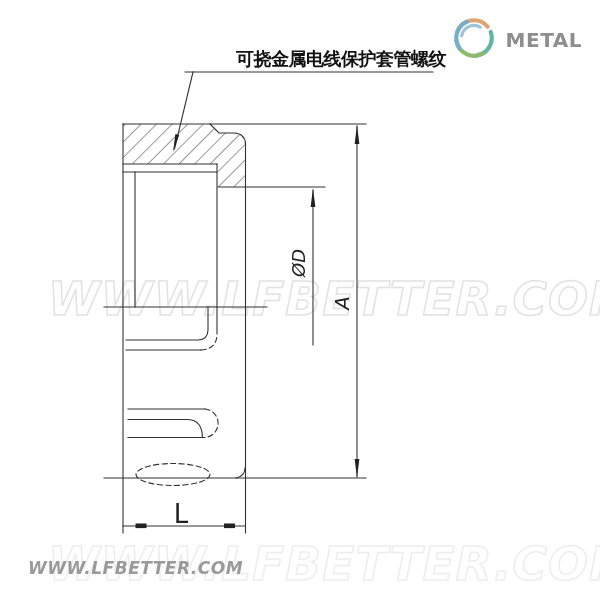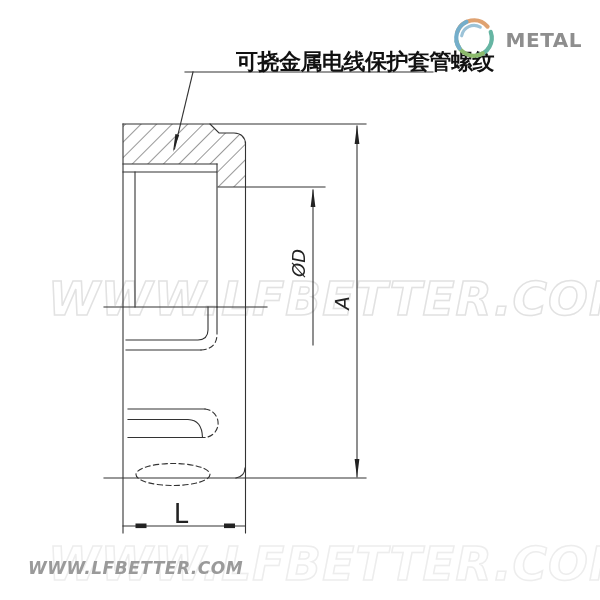--- a/index.html
+++ b/index.html
@@ -23,21 +23,21 @@
   #drawing{position:absolute;left:0;top:0;z-index:1;}
   .dl{stroke:#333;stroke-width:1.1;fill:none;stroke-linecap:square;}
   .dashed{stroke-dasharray:5,3.5;}
   .af{fill:#222;stroke:none;}
   .dimtxt{fill:#222;font-family:"DejaVu Sans",sans-serif;font-style:italic;}
   .dimtxt.upright{font-style:normal;}
   
   .anno-label{
     position:absolute;left:236px;top:47px;z-index:2;
     font-family:"Liberation Serif",serif;font-weight:bold;
-    font-size:22px;letter-spacing:-0.5px;color:#111;white-space:nowrap;
+    font-size:18px;letter-spacing:-0.5px;color:#111;white-space:nowrap;
   }
   
   .logo{position:absolute;right:18px;top:14px;display:flex;align-items:center;z-index:2;}
   .logo-text{margin-left:8px;color:#8e8e8e;line-height:1;}
   .logo-cn{font-size:21px;font-weight:bold;letter-spacing:10px;white-space:nowrap;}
   .logo-en{font-size:20px;font-weight:bold;letter-spacing:0.5px;margin-top:3px;
            font-family:"DejaVu Sans",sans-serif;}
   
   .footer-site{
     position:absolute;left:28px;top:558px;z-index:2;

